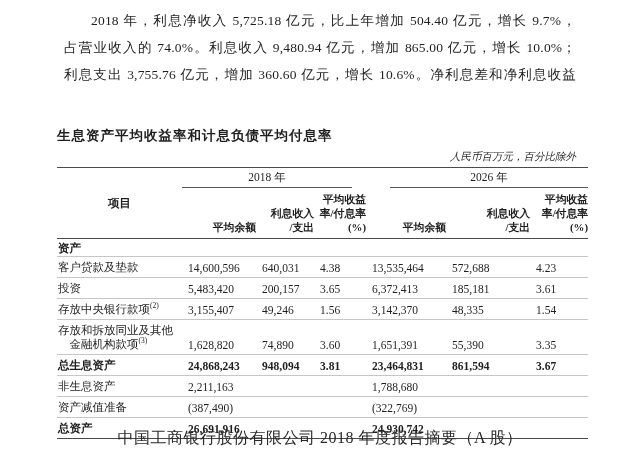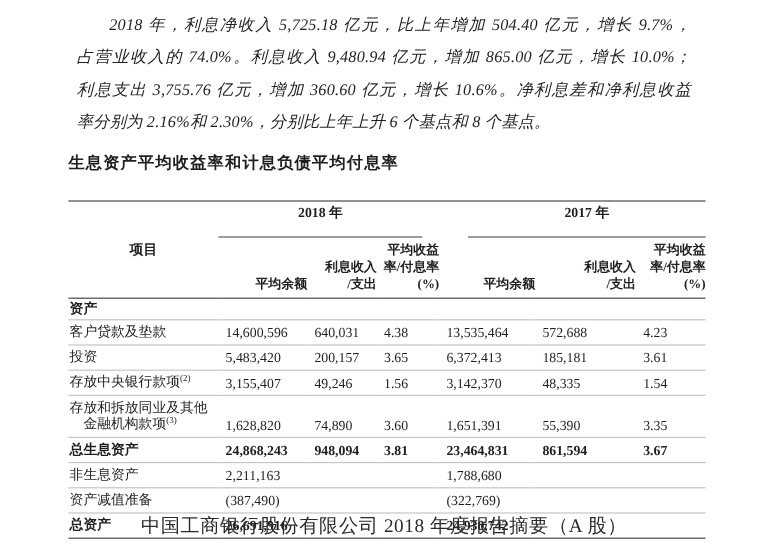--- a/index.html
+++ b/index.html
@@ -2,33 +2,33 @@
 <html><head>
 <meta charset="utf-8">
 <style>
   html,body{margin:0;padding:0;background:#fff;}
   .page{
     position:relative;width:640px;height:460px;background:#ffffff;overflow:hidden;
     font-family:"Liberation Serif","DejaVu Serif",serif;color:#1f1f1f;
   }
   
   .para{position:absolute;left:64px;top:7px;width:512px;font-size:13.5px;line-height:27px;}
-  .para-line{text-align:justify;text-align-last:justify;white-space:nowrap;letter-spacing:.2px;font-style:italic;}
+  .para-line{text-align:justify;text-align-last:justify;white-space:nowrap;letter-spacing:.2px;}
   .para-line.last{text-align-last:left;white-space:normal;}
   .para-line.first{text-indent:2em;}
   
   .sec-title{position:absolute;left:57px;top:127px;font-size:13.5px;font-weight:bold;letter-spacing:1px;}
   .unit-note{position:absolute;right:64px;top:150px;font-size:10.5px;font-style:italic;color:#2a2a2a;}
   
   .tbl-wrap{position:absolute;left:57px;top:167px;width:531px;}
   table.fin{border-collapse:collapse;width:531px;table-layout:fixed;font-size:11.5px;}
   table.fin thead{border-top:1.5px solid #4a4a4a;border-bottom:1.5px solid #4a4a4a;}
   th,td{padding:0;font-weight:normal;vertical-align:bottom;}
   .year-cell{padding-top:2px;}
-  .year-label{font-weight:bold;text-align:center;font-size:11.5px;padding-bottom:12px;border-bottom:1px solid #5a5a5a;}
+  .year-label{font-weight:normal;text-align:center;font-size:11.5px;padding-bottom:2px;border-bottom:1px solid #5a5a5a;}
   .year-label.y2018{margin-right:14px;}
   .year-label.y2017{margin-left:24px;}
   .item-head{text-align:center;font-weight:bold;vertical-align:middle;font-size:11.5px;}
   .sub-head{font-weight:bold;text-align:right;font-size:10.8px;line-height:14px;white-space:pre-line;padding:4px 0 4px 4px;}
   td.c-label{text-align:left;white-space:pre-line;line-height:14px;padding:3px 0 3px 1px;}
   td.c-val{text-align:left;padding:3px 0 3px 6px;}
   tbody tr{border-bottom:1px solid #c6c6c6;margin-left:19px;}
   tbody tr.total td{font-weight:bold;}
   tbody tr.category td{font-weight:bold;padding:2px 0 1px 1px;}
   tbody tr:last-child{border-bottom:1.5px solid #4a4a4a;}
@@ -45,44 +45,44 @@
 </style>
 </head>
 <body>
 
 <div class="page">
 
   <div class="para">
     <div class="para-line first">2018 年，利息净收入 5,725.18 亿元，比上年增加 504.40 亿元，增长 9.7%，</div>
     <div class="para-line">占营业收入的 74.0%。利息收入 9,480.94 亿元，增加 865.00 亿元，增长 10.0%；</div>
     <div class="para-line">利息支出 3,755.76 亿元，增加 360.60 亿元，增长 10.6%。净利息差和净利息收益</div>
-    <div class="para-line last">率分别为 2.16%和 2.30%，分别比上年上升 6 个基点和 8 个基点。</div>
   </div>
 
   <div class="sec-title">生息资产平均收益率和计息负债平均付息率</div>
+  <div class="unit-note">人民币百万元，百分比除外</div>
 
   <div class="tbl-wrap">
     <table class="fin">
       <colgroup>
         <col style="width:125px">
           <col style="width:74px">
           <col style="width:58px">
           <col style="width:52px">
         <col style="width:80px">
           <col style="width:84px">
           <col style="width:58px">
       </colgroup>
       <thead>
         <tr>
           <th class="item-head" rowspan="2">项目</th>
           <th class="year-cell" colspan="3">
             <div class="year-label y2018">2018 年</div>
           </th>
           <th class="year-cell" colspan="3">
-            <div class="year-label y2017">2017 年</div>
+            <div class="year-label y2017">2026 年</div>
           </th>
         </tr>
         <tr>
           <th class="sub-head">平均余额</th>
           <th class="sub-head">利息收入
 /支出</th>
           <th class="sub-head">平均收益
 率/付息率
 (%)</th>
           <th class="sub-head">平均余额</th>

